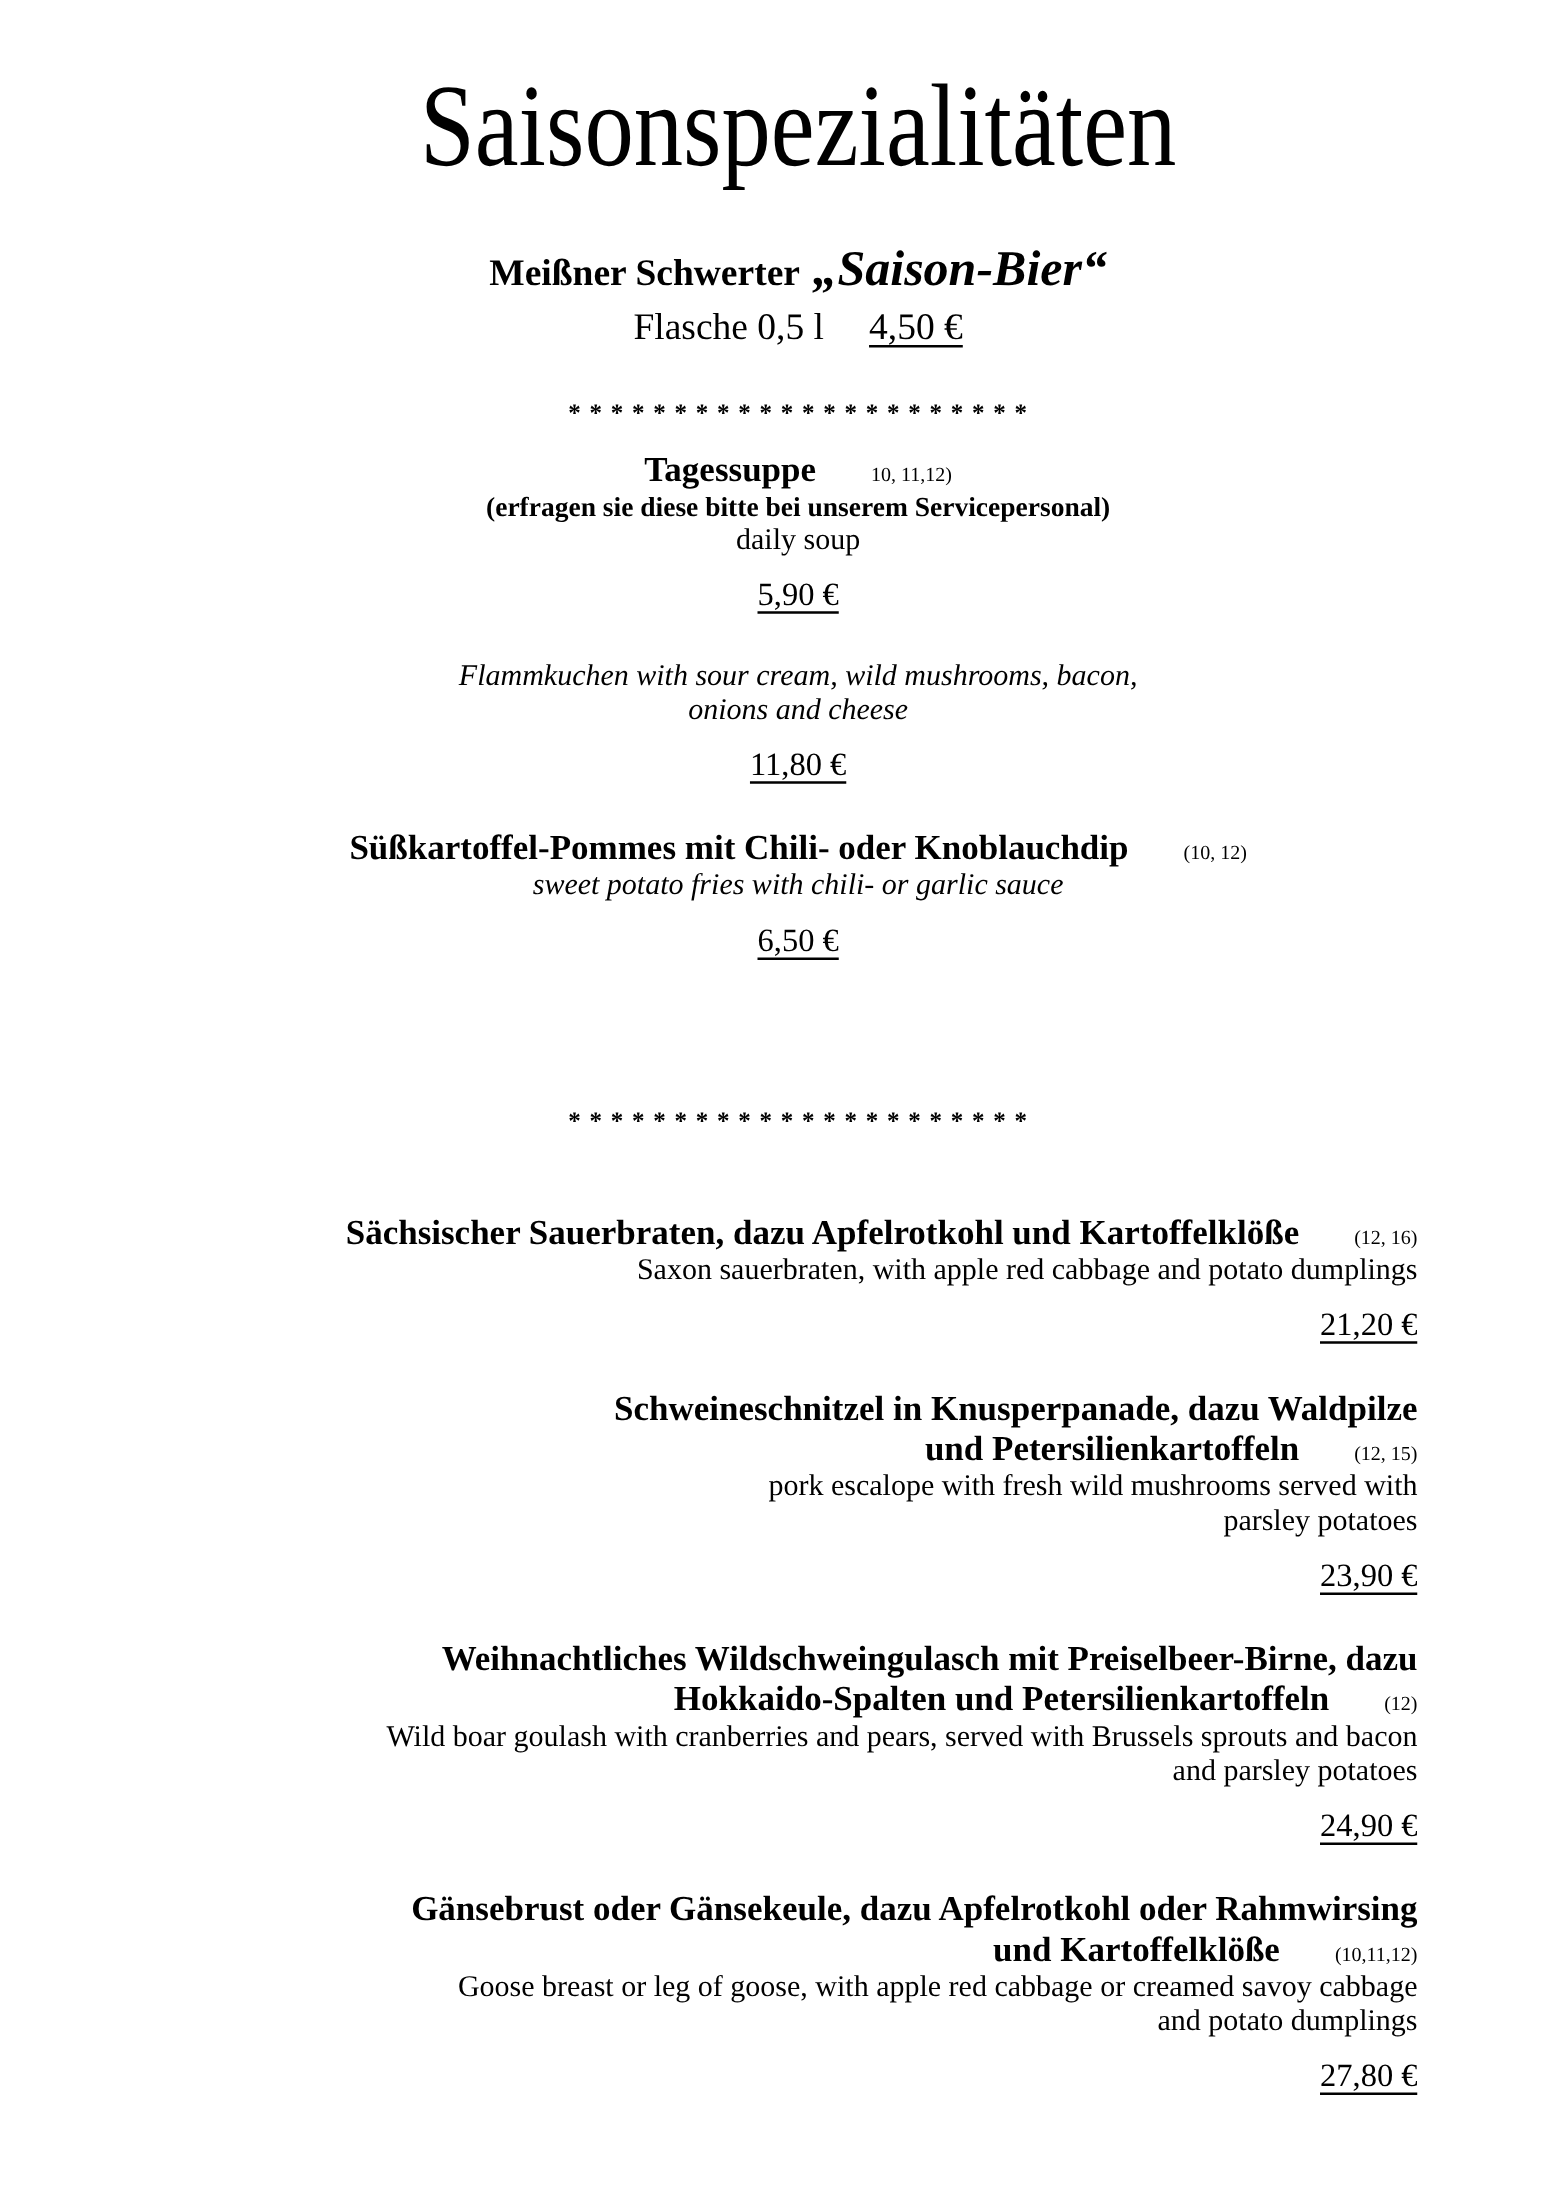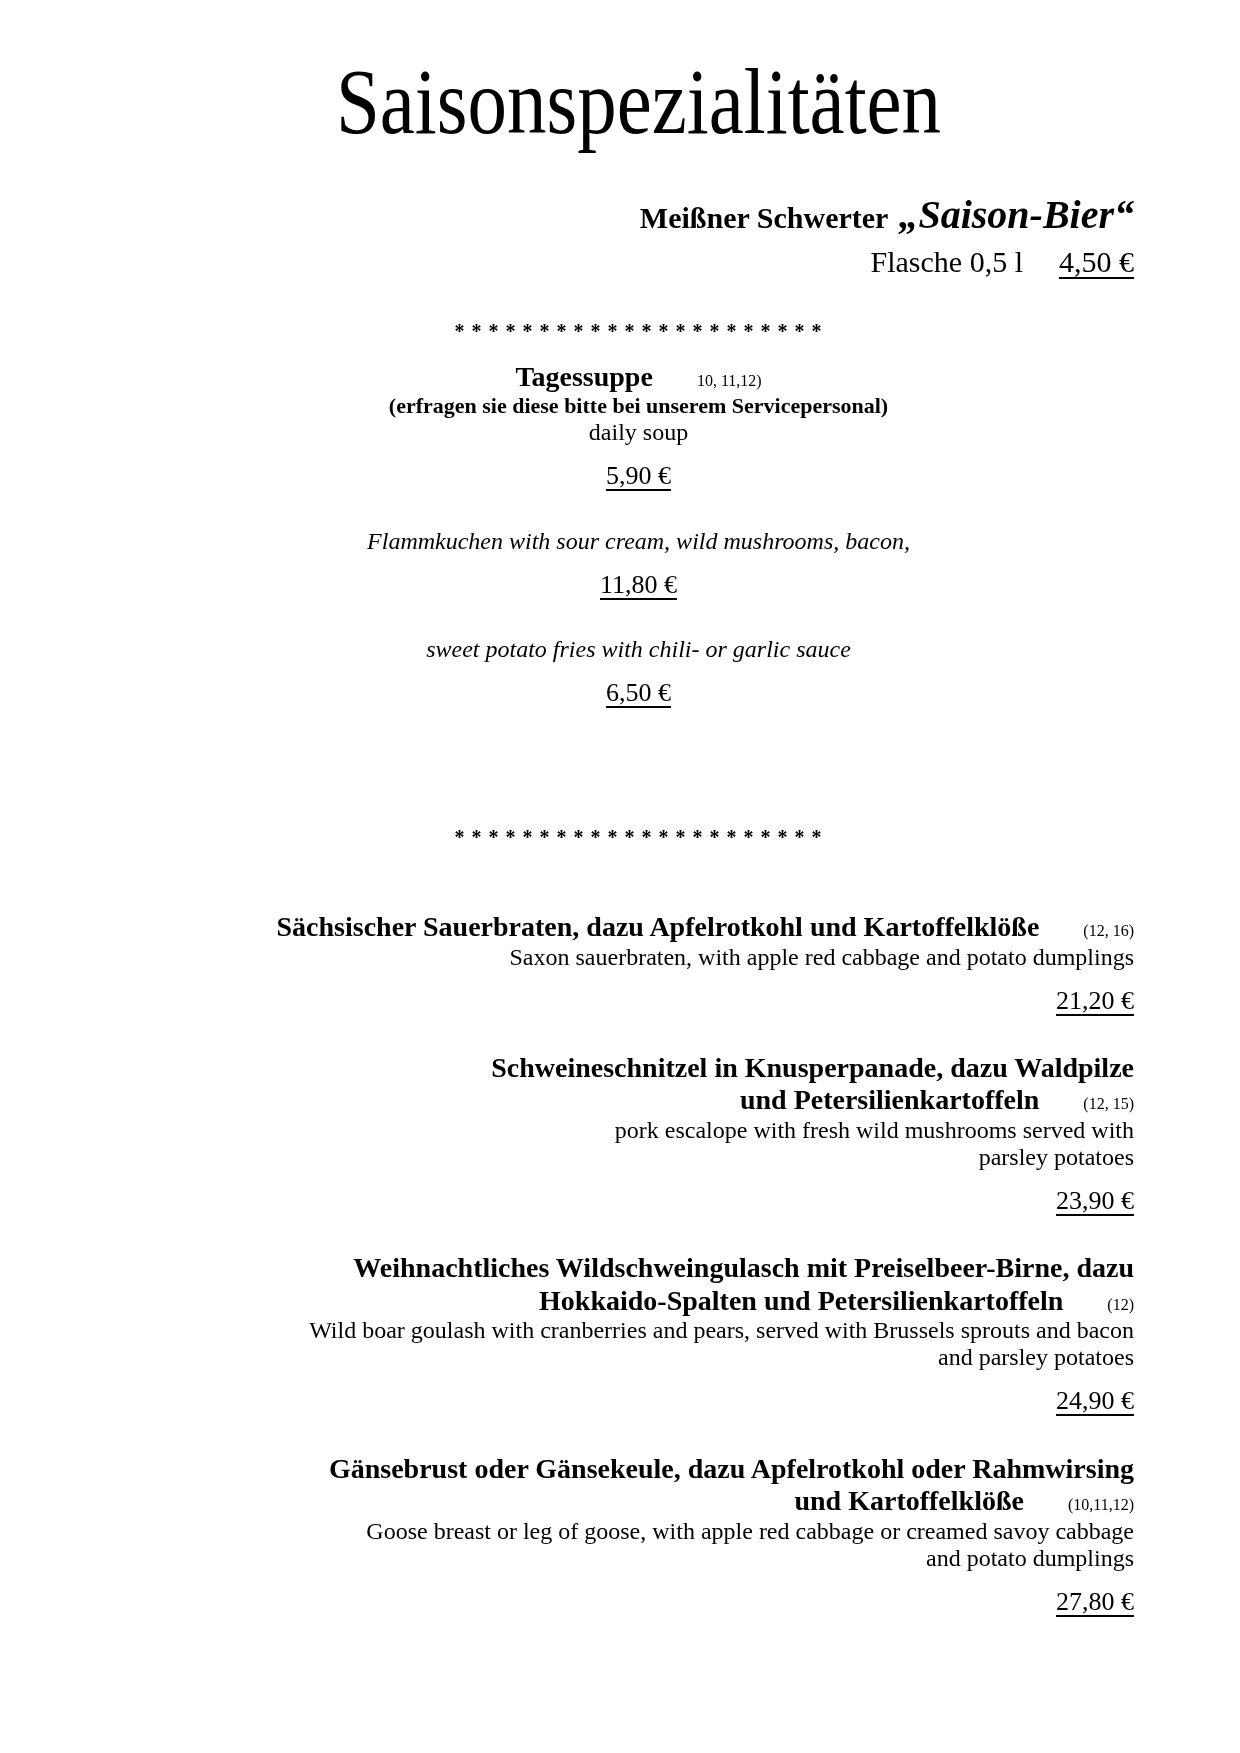--- a/index.html
+++ b/index.html
@@ -18,21 +18,21 @@
   }
   .title {
     margin: 0;
     font-size: 94px;
     font-weight: normal;
     line-height: 1.02;
     transform: scaleX(0.84);
     transform-origin: 50% 50%;
     white-space: nowrap;
   }
-  .beer { margin-top: 42px; text-align: right; }
+  .beer { margin-top: 42px; }
   .beer-name { font-size: 30px; font-weight: bold; line-height: 1.15; }
   .beer-product { font-size: 40px; font-weight: bold; font-style: italic; margin-left: 10px; }
   .flasche-line { margin-top: 6px; font-size: 30px; line-height: 1.2; }
   .size-gap { display: inline-block; width: 36px; }
   .price {
     text-decoration: underline;
     text-decoration-thickness: 1.5px;
     text-underline-offset: 5px;
   }
   .beer-price { font-size: 30px; }
@@ -81,25 +81,29 @@
     <div class="item-desc regular">
           <div>daily soup</div>
         </div>
     <div class="item-price"><span class="price">5,90 €</span></div>
   </div>
 
   <div class="item">
 
     <div class="item-desc italic">
           <div>Flammkuchen with sour cream, wild mushrooms, bacon,</div>
+          <div>onions and cheese</div>
         </div>
     <div class="item-price"><span class="price">11,80 €</span></div>
   </div>
 
   <div class="item">
+    <div class="item-name">
+          <div>Süßkartoffel-Pommes mit Chili- oder Knoblauchdip<span class="allergens"> (10, 12)</span></div>
+        </div>
 
     <div class="item-desc italic">
           <div>sweet potato fries with chili- or garlic sauce</div>
         </div>
     <div class="item-price"><span class="price">6,50 €</span></div>
   </div>
 </div>
 
   <div class="divider second">* * * * * * * * * * * * * * * * * * * * * *</div>
 

